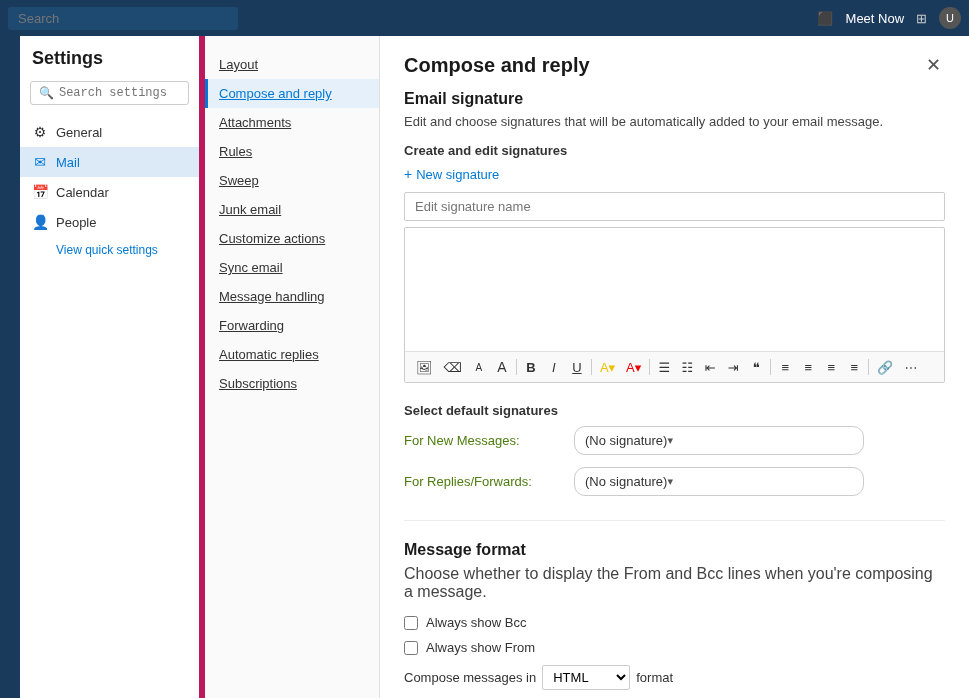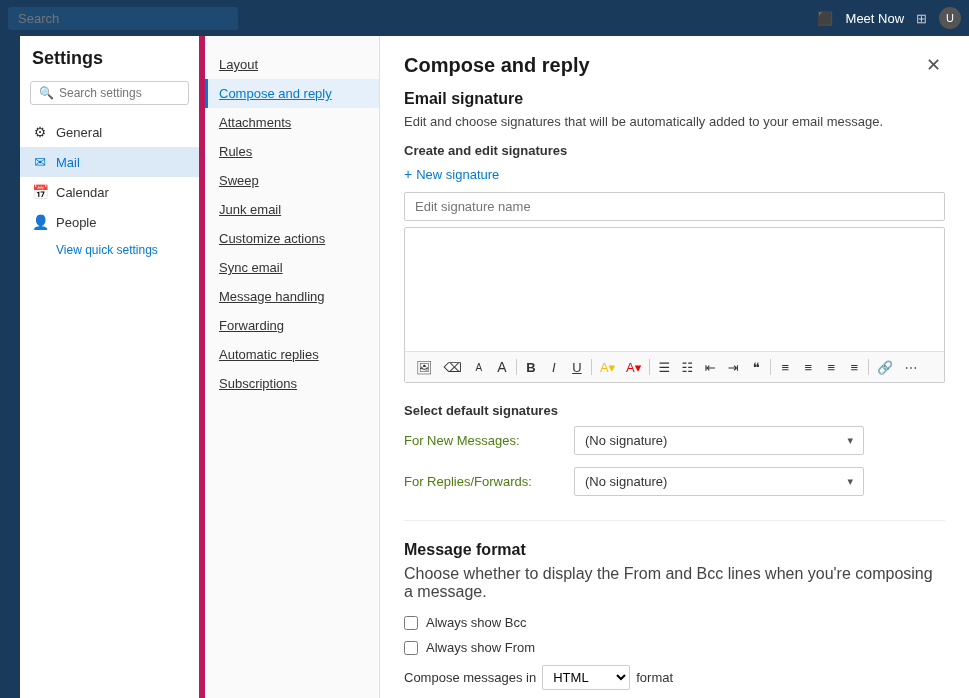--- a/index.html
+++ b/index.html
@@ -285,28 +285,27 @@
       gap: 10px;
     }
     .sig-row-label {
       font-size: 13px;
       color: #4d7c0f;
       width: 160px;
       flex-shrink: 0;
     }
     .sig-dropdown {
       border: 1px solid #ccc;
-      border-radius: 2px;
+      border-radius: 11px;
       padding: 6px 10px;
       font-size: 13px;
       color: #333;
       background: #fff;
       display: flex;
       align-items: center;
-      justify-content: space-between;
       width: 290px;
       cursor: pointer;
     }
     .sig-dropdown .chevron { color: #555; font-size: 11px; }
 
     .message-format-section {
       margin-top: 24px;
       border-top: 1px solid #eee;
       padding-top: 20px;
     }
@@ -359,21 +358,21 @@
 </div>
 
 <div class="main-layout">
 
   <div class="left-nav"></div>
 
   <div class="settings-sidebar">
     <div class="settings-title">Settings</div>
     <div class="search-settings-box">
       <span class="search-settings-icon">🔍</span>
-      <input type="text" style="border: none; outline: none; font-size: 12px; color: #701a75; width: 100%; background: transparent;" placeholder="Search settings">
+      <input type="text" style="border: none; outline: none; font-size: 12px; color: #701a75; width: 100%; background: transparent; font-family: Liberation Mono, monospace;" placeholder="Search settings">
     </div>
 
     <div class="nav-item">
       <span class="nav-icon">⚙</span>
       <span>General</span>
     </div>
     <div class="nav-item active">
       <span class="nav-icon">✉</span>
       <span>Mail</span>
     </div>

